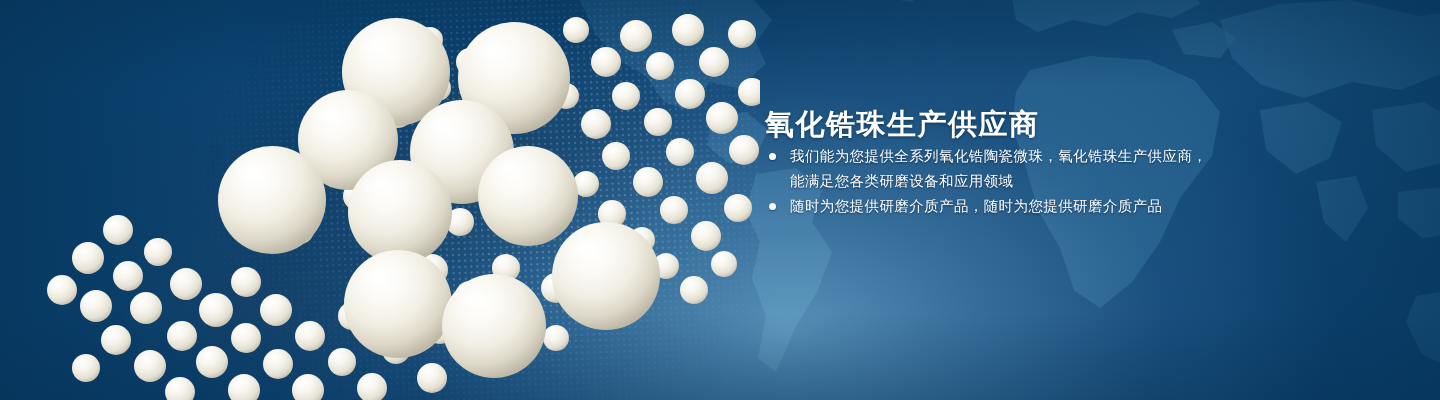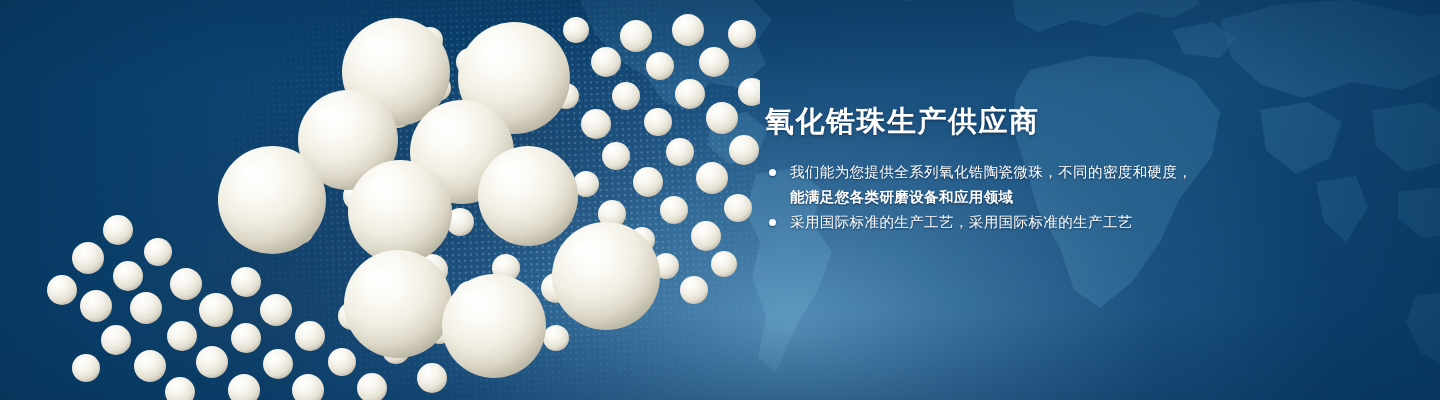--- a/index.html
+++ b/index.html
@@ -93,23 +93,22 @@
     top: 104px;
     width: 560px;
   }
   .headline {
     color: #ffffff;
     font-size: 29px;
     font-weight: 700;
     line-height: 40px;
     letter-spacing: 1.5px;
     text-shadow: 0 1px 3px rgba(0,26,52,0.55);
-    margin: 0 0 16px 0;
+    margin: 0 0 0 0;
     white-space: nowrap;
-    font-family: Liberation Mono, monospace;
   }
   .bullets {
     list-style: none;
     margin: 0;
     padding: 0;
   }
   .bullet {
     position: relative;
     padding-left: 25px;
     color: #ffffff;
@@ -122,21 +121,21 @@
   .bullet .dot {
     position: absolute;
     left: 4px;
     top: 9px;
     width: 7px;
     height: 7px;
     border-radius: 50%;
     background: #ffffff;
     box-shadow: 0 1px 2px rgba(0,20,44,0.5);
   }
-  .bullet .line2 { display: block; font-weight: bold; }
+  .bullet .line2 { display: block; }
 </style>
 </head>
 <body>
 
 <div id="banner">
 
   <div class="bg-base"></div>
 
   <div class="bg-map">
     <svg viewBox="0 0 980 470" preserveAspectRatio="none">
@@ -322,26 +321,26 @@
   </div>
 
   <div class="copy">
 
     <h1 class="headline">氧化锆珠生产供应商</h1>
 
     <ul class="bullets">
 
       <li class="bullet">
         <span class="dot"></span>
-        <span>我们能为您提供全系列氧化锆陶瓷微珠，不同的密度和硬度，</span>
+        <span>我们能为您提供全系列氧化锆陶瓷微珠，氧化锆珠生产供应商，</span>
         <span class="line2">能满足您各类研磨设备和应用领域</span>
       </li>
 
 
       <li class="bullet">
         <span class="dot"></span>
-        <span>采用国际标准的生产工艺，采用国际标准的生产工艺</span>
+        <span>随时为您提供研磨介质产品，随时为您提供研磨介质产品</span>
       </li>
 
     </ul>
   </div>
 
 </div>
 
 </body></html>

